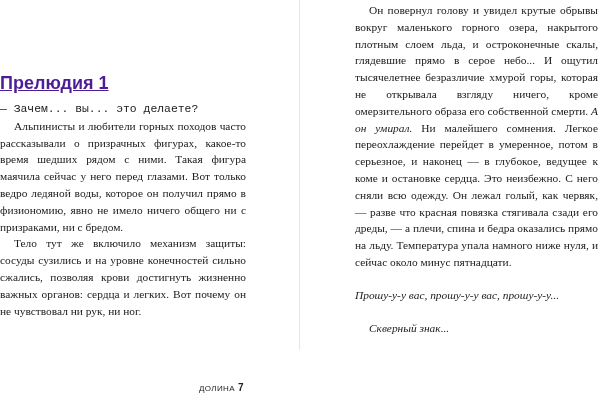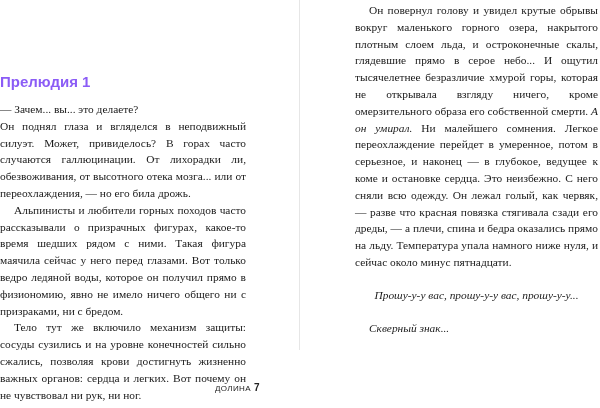--- a/index.html
+++ b/index.html
@@ -13,47 +13,46 @@
     .page { position: relative; width: 300px; height: 350px; box-sizing: border-box; }
     .page.left { border-right: 1px solid #e6e6e6; }
     .text {
       font-family: "Liberation Serif", "DejaVu Serif", serif;
       font-size: 11.4px; line-height: 16.8px; text-align: justify;
       hyphens: auto;
     }
     .left .heading {
       position: absolute; left: 0; top: 73px;
       font-family: "Liberation Sans", "DejaVu Sans", sans-serif;
-      font-weight: bold; font-size: 15px; color: #8b5cf6;
+      font-weight: bold; font-size: 18px; color: #4c1d95; text-decoration: underline;
     }
     .left .body { position: absolute; left: 0; top: 101px; width: 246px; }
     .right .body { position: absolute; left: 356px; top: 0; width: 243px; }
     .right .body { left: 55px; top: 2px; }
     p { margin: 0; }
     p.indent { text-indent: 14px; }
-    p.noindent { text-indent: 0; }
+    p.noindent { text-indent: 0; font-family: Liberation Mono, monospace; }
     .italic { font-style: italic; }
     .spacer { height: 16px; }
-    .center { text-align: center; text-indent: 0; }
+    .center { text-align: left; text-indent: 0; }
     .footer {
-      position: absolute; right: 39px; top: 382px;
+      position: absolute; right: 55px; top: 382px;
       font-family: "Liberation Sans", "DejaVu Sans", sans-serif;
       font-size: 8px; letter-spacing: 0.4px; color: #222; margin-left: 28px;
     }
     .footer .num { font-weight: bold; font-size: 10px; margin-left: 3px; }
   </style>
 </head>
 <body>
 
 <div class="spread">
   <div class="page left">
     <div class="heading">Прелюдия 1</div>
     <div class="body text">
       <p class="noindent">— Зачем... вы... это делаете?</p>
-      <p class="noindent">Он поднял глаза и вгляделся в неподвижный силуэт. Может, привиделось? В горах часто случаются галлюцинации. От лихорадки ли, обезвоживания, от высотного отека мозга... или от переохлаждения, — но его била дрожь.</p>
       <p class="indent">Альпинисты и любители горных походов часто рассказывали о призрачных фигурах, какое-то время шедших рядом с ними. Такая фигура маячила сейчас у него перед глазами. Вот только ведро ледяной воды, которое он получил прямо в физиономию, явно не имело ничего общего ни с призраками, ни с бредом.</p>
       <p class="indent">Тело тут же включило механизм защиты: сосуды сузились и на уровне конечностей сильно сжались, позволяя крови достигнуть жизненно важных органов: сердца и легких. Вот почему он не чувствовал ни рук, ни ног.</p>
     </div>
     <div class="footer">
       <span>ДОЛИНА</span><span class="num">7</span>
     </div>
   </div>
 
   <div class="page right">
     <div class="body text">

